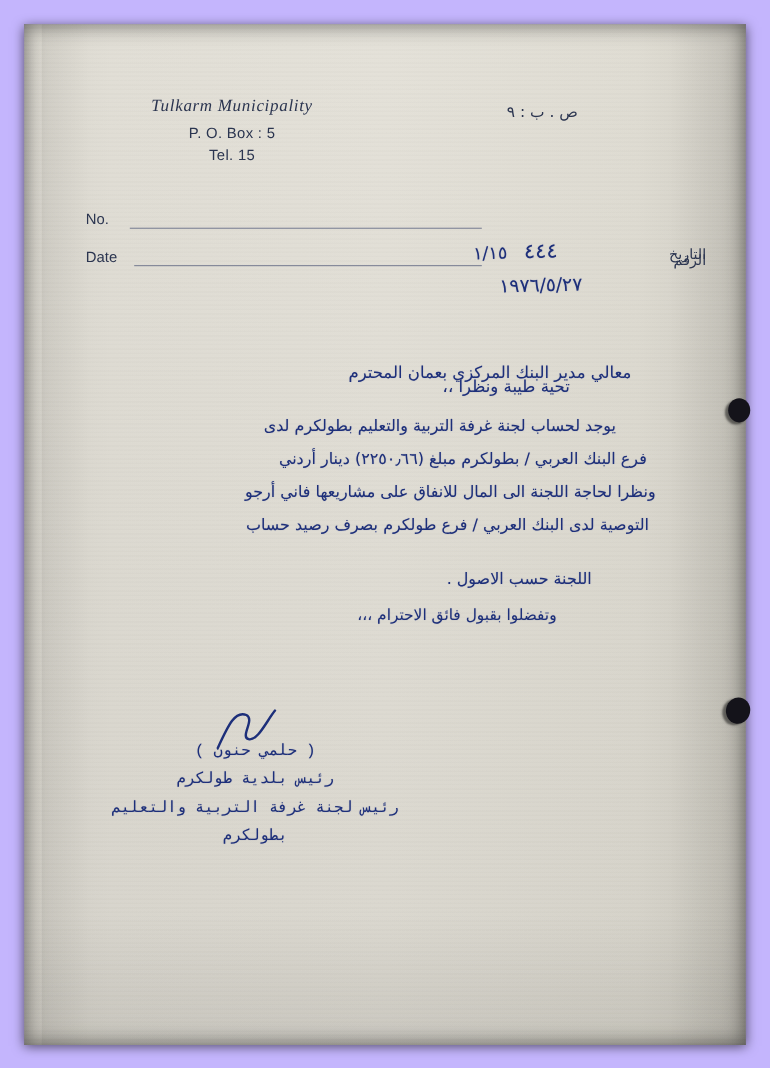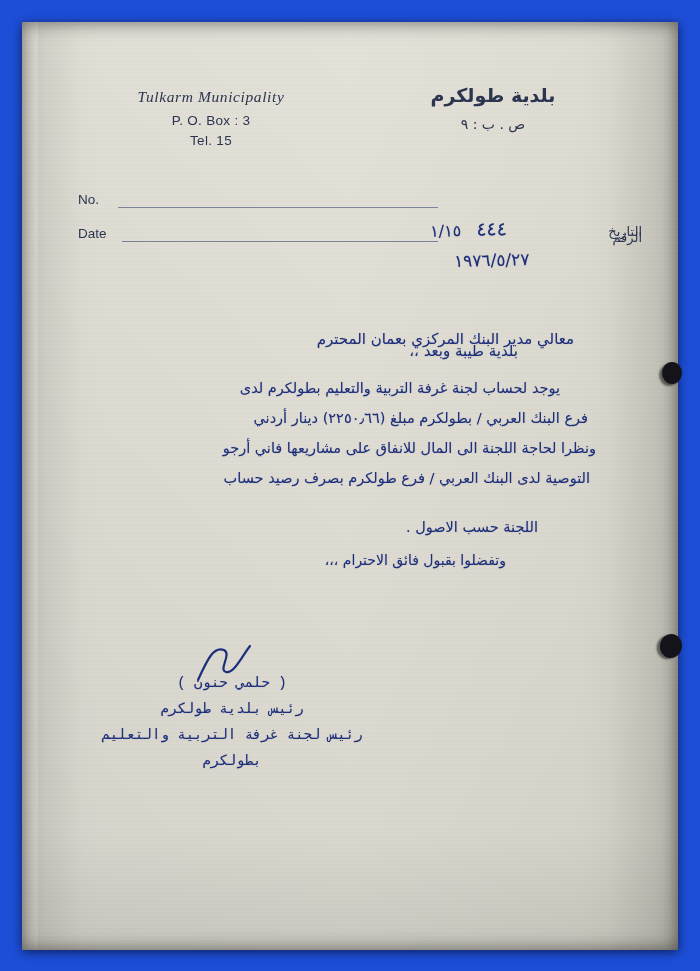--- a/index.html
+++ b/index.html
@@ -11,21 +11,21 @@
     width: 700px;
     height: 971px;
     overflow: hidden;
     font-family: "Liberation Serif", serif;
   }
   #scan {
     position: absolute;
     left: 0; top: 0;
     width: 700px;
     height: 971px;
-    background: #1d4ed8;
+    background: #c4b5fd;
   }
   
   #sheet {
     position: absolute;
     left: 22px;
     top: 22px;
     width: 656px;
     height: 928px;
     background:
       linear-gradient(180deg, rgba(255,255,255,0.05) 0%, rgba(0,0,0,0.045) 100%),
@@ -224,26 +224,25 @@
 
 <div id="scan">
   <div id="sheet">
     <div class="grain"></div>
     <div class="vstripe"></div>
     <div class="shade-right"></div>
     <div class="shade-bottom"></div>
 
     <div class="lh-latin">
       <div class="org">Tulkarm Municipality</div>
-      <div class="pobox">P. O. Box : 3</div>
+      <div class="pobox">P. O. Box : 5</div>
       <div class="tel">Tel.  15</div>
     </div>
 
     <div class="lh-ar">
-      <div class="org">بلدية طولكرم</div>
       <div class="pobox">ص . ب : ٩</div>
     </div>
 
     <div class="field" style="left:56px; top:170px;">
       <span class="lbl-en">No.</span>
     </div>
     <div class="rule" style="left:96px; top:185px; width:320px;"></div>
     <div class="lbl-ar" style="right:36px; top:168px;margin-top:40px;">الرقم</div>
 
     <div class="field" style="left:56px; top:204px;">
@@ -252,21 +251,21 @@
     <div class="rule" style="left:100px; top:219px; width:316px;"></div>
     <div class="lbl-ar" style="right:36px; top:202px;">التاريخ</div>
 
     <div class="hw num">
       <span class="big">٤٤٤</span>
       <span style="margin-right:10px;">١/١٥</span>
     </div>
     <div class="hw date">١٩٧٦/٥/٢٧</div>
 
     <div class="body-line" style="right:104px; top:268px; font-size:15px;margin-top:40px;">معالي مدير البنك المركزي بعمان المحترم</div>
-    <div class="body-line" style="right:160px; top:320px; font-size:15px;">بلدية طيبة وبعد ،،</div>
+    <div class="body-line" style="right:160px; top:320px; font-size:15px;">تحية طيبة ونظرا ،،</div>
 
     <div class="body-line" style="right:118px; top:358px;">يوجد لحساب لجنة غرفة التربية والتعليم بطولكرم لدى</div>
     <div class="body-line" style="right:90px;  top:388px;">فرع البنك العربي / بطولكرم مبلغ (٢٢٥٠٫٦٦) دينار أردني</div>
     <div class="body-line" style="right:82px;  top:418px;">ونظرا لحاجة اللجنة الى المال للانفاق على مشاريعها فاني أرجو</div>
     <div class="body-line" style="right:88px;  top:448px;">التوصية لدى البنك العربي / فرع طولكرم بصرف رصيد حساب</div>
     <div class="body-line" style="right:140px; top:478px;margin-top:19px;">اللجنة حسب الاصول .</div>
 
     <div class="body-line" style="right:172px; top:530px; font-size:14px; letter-spacing:2px;">وتفضلوا بقبول فائق الاحترام ،،،</div>
 
     <svg class="scribble" viewBox="0 0 70 46">

